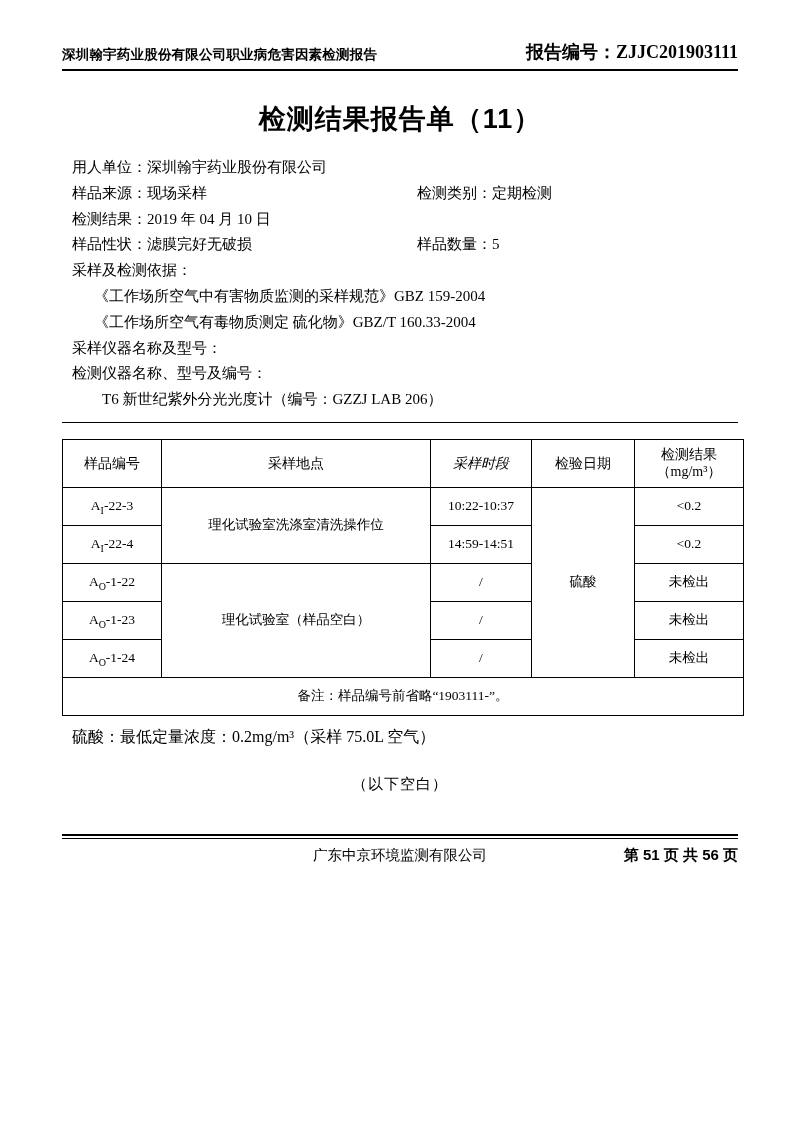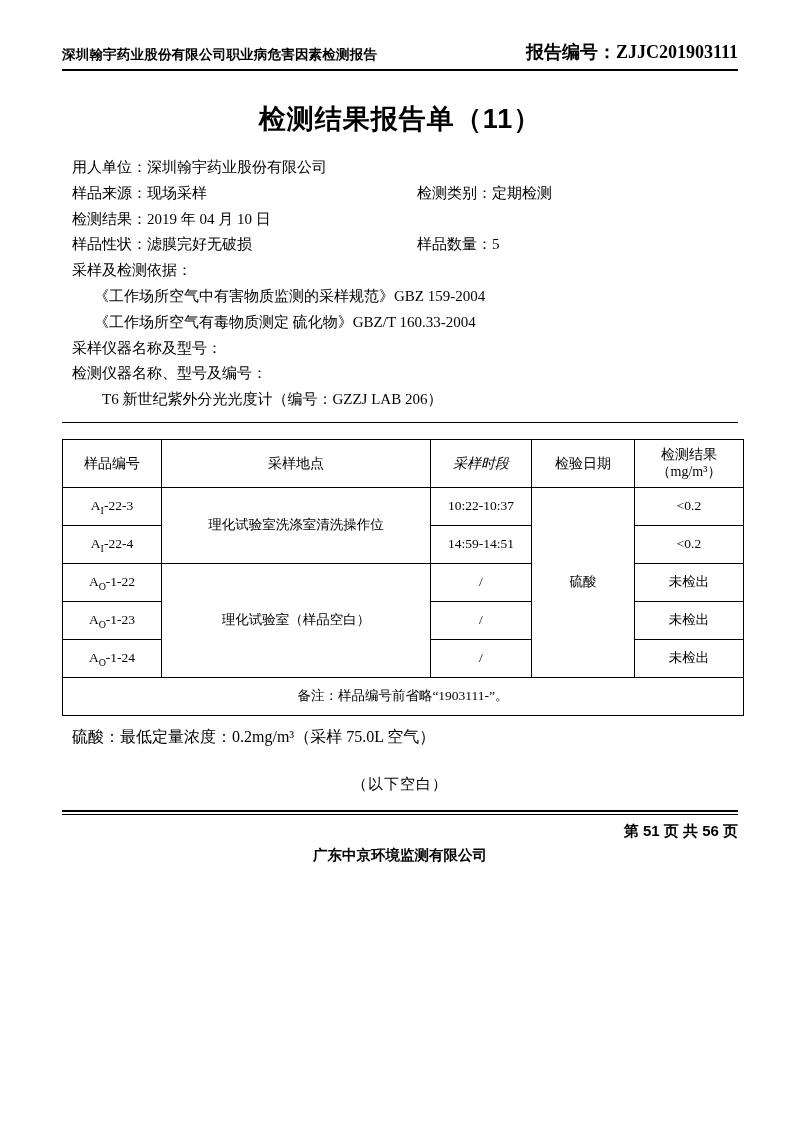--- a/index.html
+++ b/index.html
@@ -158,22 +158,21 @@
   .footer-row {
     display: flex;
     justify-content: center;
     align-items: center;
     position: relative;
     font-size: 14.5px;
     padding-top: 7px;
     font-family: "Liberation Sans", "DejaVu Sans", sans-serif;
   }
   .footer-center {
-    font-weight: bold;
-    margin-top: 24px;
+    font-weight: normal;
   }
   .footer-right {
     position: absolute;
     right: 0;
     top: 7px;
     font-weight: bold;
     font-size: 15px;
   }
 </style>
 </head>

